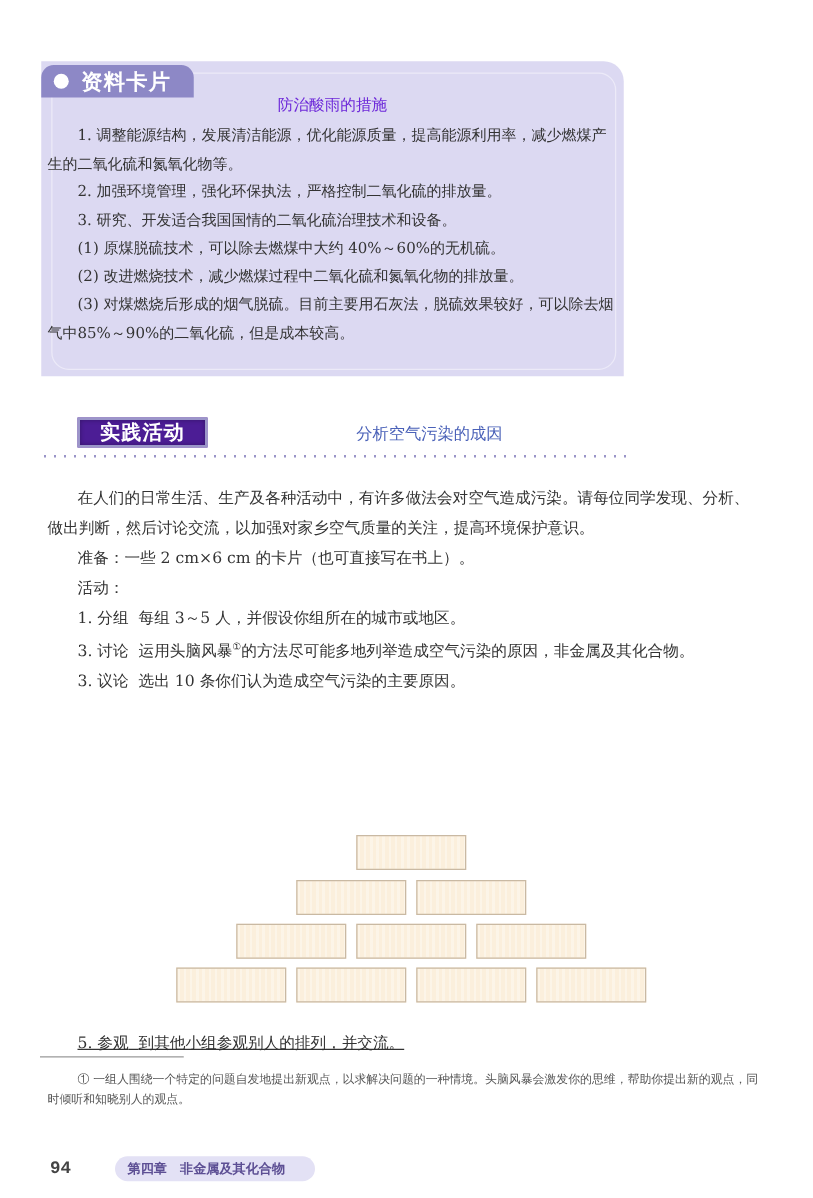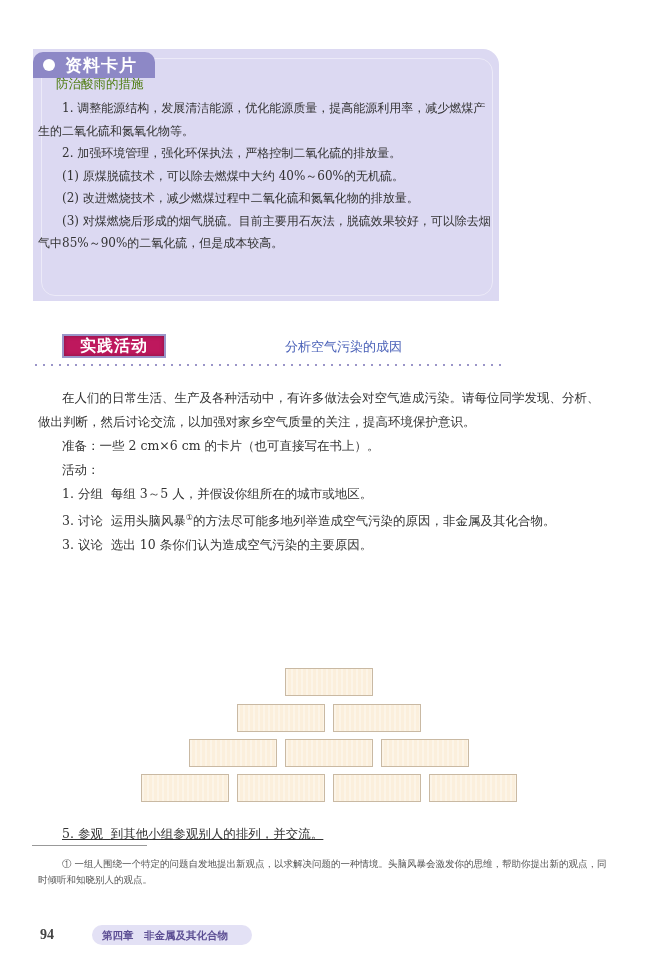--- a/index.html
+++ b/index.html
@@ -10,61 +10,62 @@
   
   .card-tab { left:33px; top:24px; width:122px; height:26px; background:#8d88c6;
               border-radius:10px 10px 0 0;margin-top:28px; }
   .card-tab .dot { position:absolute; left:10px; top:7px; width:12px; height:12px; border-radius:50%; background:#fff; }
   .card-tab .title { position:absolute; left:32px; top:2px; font-family:"DejaVu Sans",sans-serif; font-weight:bold;
                      font-size:17px; color:#fff; letter-spacing:1px; }
   .card-bg { left:33px; top:49px; width:466px; height:252px; background:#dcd9f2;
              border-radius:0 16px 0 0; }
   .card-inner { left:41px; top:58px; width:450px; height:236px; border:1px solid #eceaf8;
                 border-radius:14px; }
-  .card-head { left:0; width:650px; top:76px; font-size:12.5px; color:#4d7c0f;padding-left:23px; }
+  .card-head { left:0; width:650px; top:76px; text-align:center; font-size:12.5px; color:#6d28d9; }
   .card-text { left:38px; width:570px; font-size:12px; line-height:22.5px; color:#333; }
   .ind { text-indent:24px; }
 
   
-  .act-badge { left:62px; top:334px; width:104px; height:24px; background:#be185d;
+  .act-badge { left:62px; top:334px; width:104px; height:24px; background:#4c1d95;
                border:2px solid #9b96c9; box-sizing:border-box; color:#fff; font-family:"DejaVu Sans",sans-serif;
                font-weight:bold; font-size:16px; text-align:center; line-height:20px; letter-spacing:1px;
                box-shadow:inset 0 0 4px rgba(0,0,0,0.3); }
   .act-title { left:285px; top:338px; font-family:"DejaVu Sans",sans-serif; font-size:13px; color:#4a61b8; }
   .dots { left:32px; top:364px; width:470px; height:2px;
           background-image:radial-gradient(circle,#9a95c8 0.9px,transparent 1.2px);
           background-size:8px 2px; }
   .body-text { left:38px; width:570px; font-size:12.5px; line-height:24px; color:#333;margin-top:14px; }
 
   
   .pcard { position:absolute; width:88px; height:28px; background:#fbefdc;
            border:1px solid #c9b9a3; box-sizing:border-box;
            background-image:repeating-linear-gradient(90deg,rgba(255,255,255,0.35) 0 2px,transparent 2px 5px); }
 
   
   .fn-rule { left:32px; top:845px; width:115px; height:1px; background:#999; }
   .footnote { left:38px; top:856px; width:575px; font-size:9.5px; line-height:16px; color:#555; }
-  .pg-num { left:40px; top:927px; font-family:Liberation Serif, serif; font-weight:bold; font-size:14px; color:#444; }
+  .pg-num { left:40px; top:927px; font-family:Liberation Mono, monospace; font-weight:bold; font-size:14px; color:#444; }
   .chapter { left:92px; top:925px; height:20px; width:160px; background:#e3e1f5; border-radius:10px;
              font-family:"DejaVu Sans",sans-serif; font-size:10.5px; color:#5d4f94; line-height:20px; padding-left:10px; box-sizing:border-box; font-weight:bold; }
   sup { font-size:8px; }
 </style>
 </head>
 <body>
 
 <div class="abs card-bg"></div>
 <div class="abs card-inner"></div>
 <div class="abs card-tab">
   <span class="dot"></span>
   <span class="title">资料卡片</span>
 </div>
 <div class="abs card-head" style="left:33px;width:466px;">防治酸雨的措施</div>
 <div class="abs card-text" style="top:97px;width:456px;">
   <div class="ind">1. 调整能源结构，发展清洁能源，优化能源质量，提高能源利用率，减少燃煤产生的二氧化硫和氮氧化物等。</div>
   <div class="ind">2. 加强环境管理，强化环保执法，严格控制二氧化硫的排放量。</div>
+  <div class="ind">3. 研究、开发适合我国国情的二氧化硫治理技术和设备。</div>
   <div class="ind">(1) 原煤脱硫技术，可以除去燃煤中大约 40%～60%的无机硫。</div>
   <div class="ind">(2) 改进燃烧技术，减少燃煤过程中二氧化硫和氮氧化物的排放量。</div>
   <div class="ind">(3) 对煤燃烧后形成的烟气脱硫。目前主要用石灰法，脱硫效果较好，可以除去烟气中85%～90%的二氧化硫，但是成本较高。</div>
 </div>
 
 <div class="abs act-badge">实践活动</div>
 <div class="abs act-title">分析空气污染的成因</div>
 <div class="abs dots"></div>
 
 <div class="abs body-text" style="top:372px;width:570px;">

